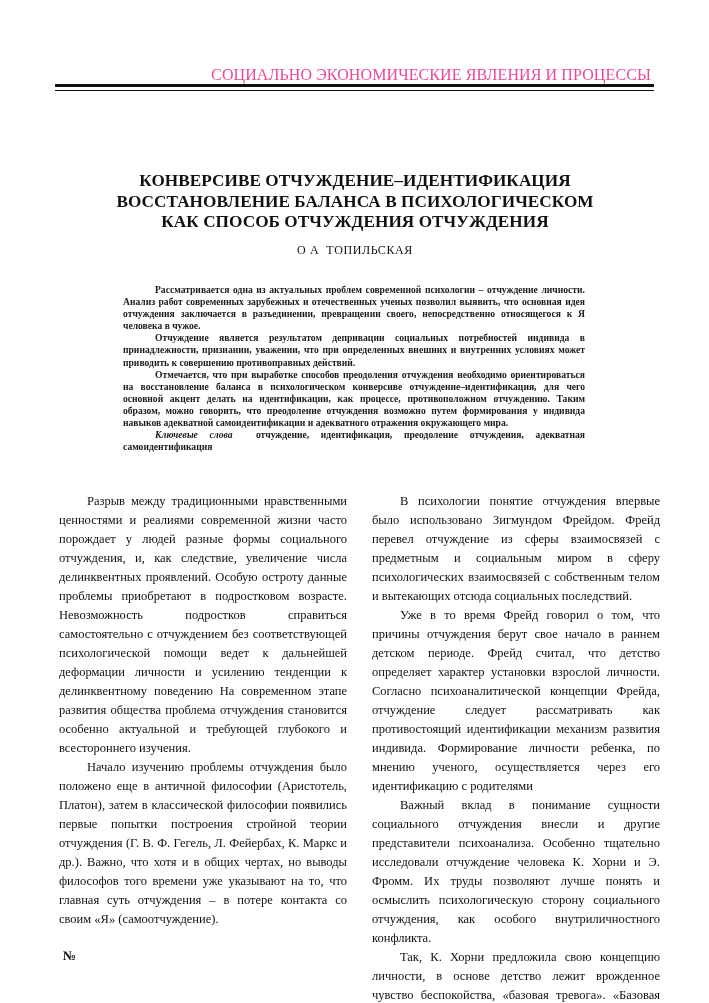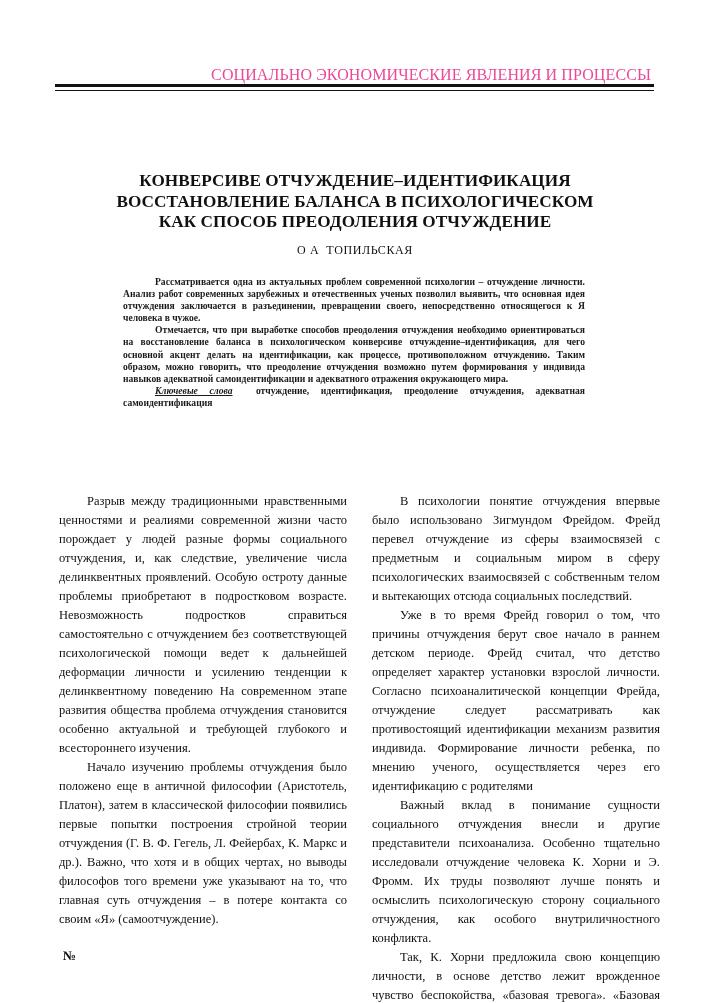--- a/index.html
+++ b/index.html
@@ -21,26 +21,26 @@
       position: absolute; top: 171px; left: 60px; width: 590px;
       text-align: center; font-weight: bold; font-size: 17.2px; line-height: 20.5px;
       letter-spacing: 0.05px;
     }
     .title div { white-space: nowrap; }
     .author {
       position: absolute; top: 243px; left: 60px; width: 590px;
       text-align: center; font-size: 12px; letter-spacing: 0.6px;
     }
     .abstract {
-      position: absolute; top: 276px; left: 123px; width: 462px;
+      position: absolute; top: 284px; left: 123px; width: 462px;
       font-weight: bold; font-size: 9.6px; line-height: 12.1px;
       text-align: justify; color: #1a1a1a;
     }
     .abstract p { margin: 0; text-indent: 32px; }
-    .abstract .kw-label { font-style: italic; text-decoration: underline; }
+    .abstract .kw-label { font-style: italic; }
     .col {
       position: absolute; top: 492px; width: 288px;
       font-size: 12.5px; line-height: 19px; text-align: justify; color: #111;
     }
     .col p { margin: 0; text-indent: 28px; }
     .col-left { left: 59px; }
     .col-right { left: 372px; }
     .page-num {
       position: absolute; top: 948px; left: 63px;
       font-weight: bold; font-size: 13px;
@@ -49,27 +49,28 @@
 </head>
 <body>
 
 <div class="running-head">СОЦИАЛЬНО ЭКОНОМИЧЕСКИЕ ЯВЛЕНИЯ И ПРОЦЕССЫ</div>
 <div class="rule-thick"></div>
 <div class="rule-thin"></div>
 
 <div class="title">
   <div>КОНВЕРСИВЕ ОТЧУЖДЕНИЕ–ИДЕНТИФИКАЦИЯ</div>
   <div>ВОССТАНОВЛЕНИЕ БАЛАНСА В ПСИХОЛОГИЧЕСКОМ</div>
-  <div>КАК СПОСОБ ПРЕОДОЛЕНИЯ ОТЧУЖДЕНИЕ</div>
+  <div>КАК СПОСОБ ОТЧУЖДЕНИЯ ОТЧУЖДЕНИЯ</div>
 </div>
 
 <div class="author" style="white-space:pre;">О А  ТОПИЛЬСКАЯ</div>
 
 <div class="abstract">
   <p>Рассматривается одна из актуальных проблем современной психологии – отчуждение личности. Анализ работ современных зарубежных и отечественных ученых позволил выявить, что основная идея отчуждения заключается в разъединении, превращении своего, непосредственно относящегося к Я человека в чужое.</p>
+  <p>Отчуждение является результатом депривации социальных потребностей индивида в принадлежности, признании, уважении, что при определенных внешних и внутренних условиях может приводить к совершению противоправных действий.</p>
   <p>Отмечается, что при выработке способов преодоления отчуждения необходимо ориентироваться на восстановление баланса в психологическом конверсиве отчуждение–идентификация, для чего основной акцент делать на идентификации, как процессе, противоположном отчуждению. Таким образом, можно говорить, что преодоление отчуждения возможно путем формирования у индивида навыков адекватной самоидентификации и адекватного отражения окружающего мира.</p>
   <p><span class="kw-label">Ключевые слова</span>&nbsp;&nbsp;<span>отчуждение, идентификация, преодоление отчуждения, адекватная самоидентификация</span></p>
 </div>
 
 <div class="col col-left">
   <p style="white-space:pre-line;">Разрыв между традиционными нравственными ценностями и реалиями современной жизни часто порождает у людей разные формы социального отчуждения, и, как следствие, увеличение числа делинквентных проявлений. Особую остроту данные проблемы приобретают в подростковом возрасте. Невозможность подростков справиться самостоятельно с отчуждением без соответствующей психологической помощи ведет к дальнейшей деформации личности и усилению тенденции к делинквентному поведению     На современном этапе развития общества проблема отчуждения становится особенно актуальной и требующей глубокого и всестороннего изучения.</p>
   <p>Начало изучению проблемы отчуждения было положено еще в античной философии (Аристотель, Платон), затем в классической философии появились первые попытки построения стройной теории отчуждения (Г. В. Ф. Гегель, Л. Фейербах, К. Маркс и др.). Важно, что хотя и в общих чертах, но выводы философов того времени уже указывают на то, что главная суть отчуждения – в потере контакта со своим «Я» (самоотчуждение).</p>
 </div>
 
 <div class="col col-right">

